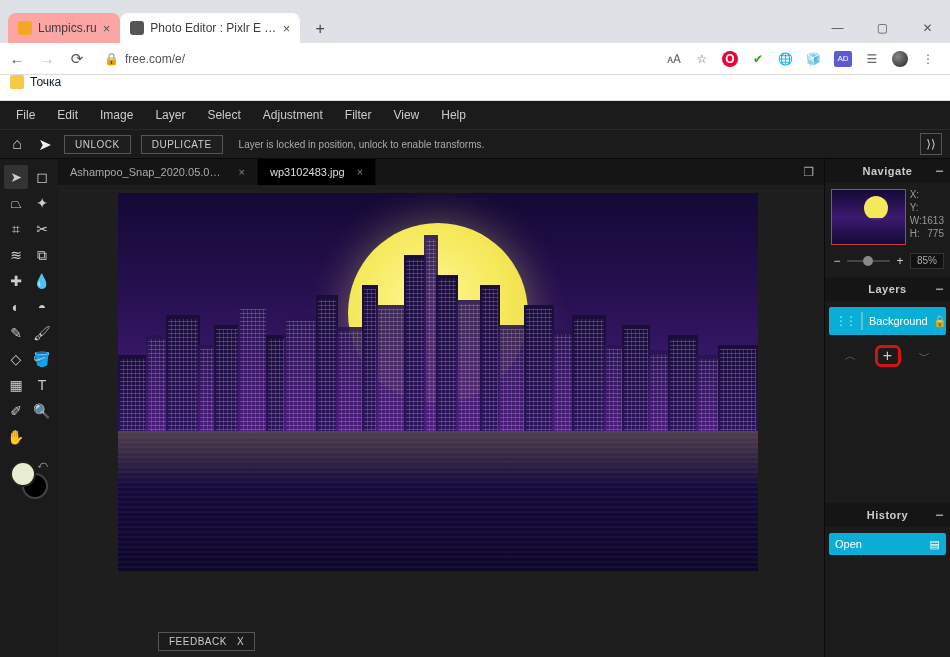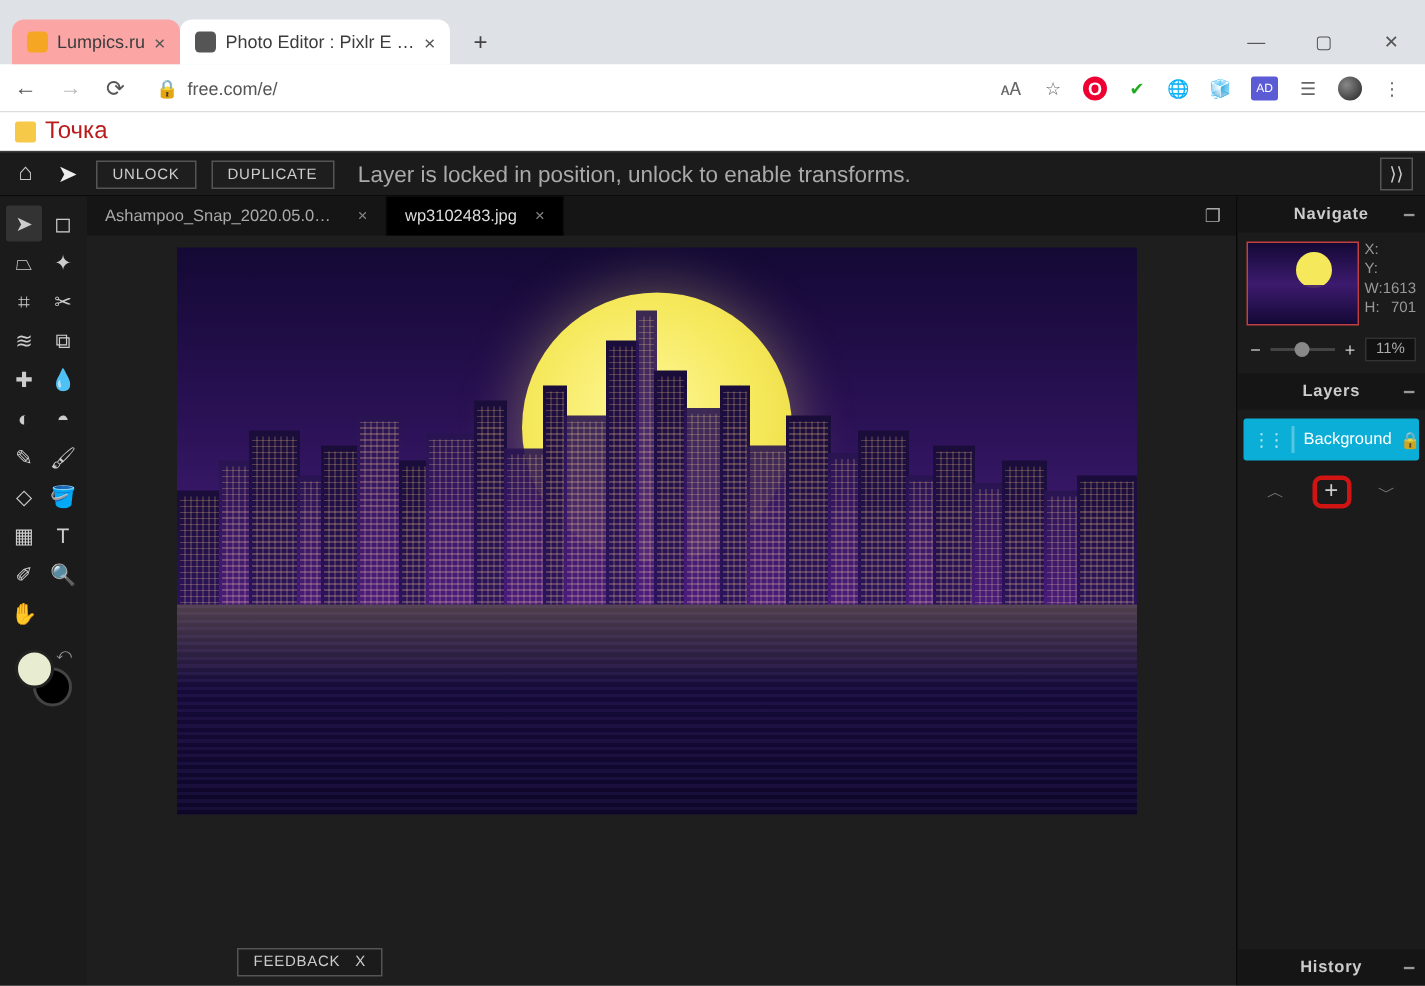--- a/index.html
+++ b/index.html
@@ -21,32 +21,32 @@
 
 .addrbar { height: 32px; background: #fff; display: flex; align-items: center; padding: 0 6px; gap: 8px; border-bottom: 1px solid #ddd; }
 .addrbar .navbtn { width: 22px; height: 22px; display: flex; align-items: center; justify-content: center; color: #555; font-size: 15px; }
 .addrbar .url { flex: 1; display: flex; align-items: center; gap: 6px; font-size: 12px; color: #555; padding: 0 8px; }
 .addrbar .url .secure { font-size: 12px; }
 .addrbar .ext { display: flex; gap: 12px; align-items: center; padding-right: 8px; }
 .addrbar .ext div { width: 16px; height: 16px; display:flex; align-items:center; justify-content:center; font-size:12px; }
 .ext-icon { border-radius: 3px; }
 .avatar-ring { width: 20px; height: 20px; border-radius: 50%; background: radial-gradient(circle at 35% 35%, #888, #222); }
 
-.bookmarks { height: 26px; background: #fff; display: flex; align-items: center; padding: 0 10px; gap: 6px; font-size: 16px; color: #b91c1c; border-bottom: 1px solid #e0e0e0; }
+.bookmarks { height: 26px; background: #fff; display: flex; padding: 0 10px; gap: 6px; font-size: 12px; color: #0f172a; border-bottom: 1px solid #e0e0e0; }
 .bm-favicon { width: 14px; height: 14px; background: #f7c948; border-radius: 2px; }
 
 
 .app { flex: 1; background: #1e1e1e; display: flex; flex-direction: column; }
 .menubar { height: 28px; background: #1b1b1b; display: flex; align-items: center; padding: 0 6px; gap: 2px; }
 .menubar .mitem { color: #ccc; font-size: 12px; padding: 0 10px; cursor: pointer; }
 
 .optbar { height: 30px; background: #1b1b1b; display: flex; align-items: center; padding: 0 8px; gap: 10px; border-top: 1px solid #2a2a2a; border-bottom: 1px solid #0a0a0a; }
 .optbar .iconbtn { width: 18px; height: 18px; color: #ccc; display:flex; align-items:center; justify-content:center; }
 .optbar .pillbtn { border: 1px solid #555; color: #ccc; font-size: 10px; padding: 3px 10px; letter-spacing: 0.5px; background: #1e1e1e; cursor:pointer; }
-.optbar .msg { color: #aaa; font-size: 15px; margin-left: 6px; }
+.optbar .msg { color: #aaa; font-size: 10px; margin-left: 6px; }
 .optbar .toggleR { margin-left: auto; width: 22px; height: 22px; border: 1px solid #555; color: #ccc; display:flex; align-items:center; justify-content:center; font-size:12px; }
 
 .workspace { flex: 1; display: flex; background: #1e1e1e; min-height: 0; }
 
 
 .tools { width: 58px; background: #1b1b1b; display: grid; grid-template-columns: 1fr 1fr; grid-auto-rows: 24px; padding: 6px 4px; gap: 2px 2px; align-content: start; }
 .tools .tbtn { display: flex; align-items: center; justify-content: center; color: #ccc; font-size: 14px; cursor:pointer; border-radius:2px; }
 .tools .tbtn.sel { background: #333; }
 .colorswatch { grid-column: 1 / span 2; height: 52px; position: relative; margin-top: 6px; }
 .colorswatch .fg { position: absolute; width: 26px; height: 26px; border-radius: 50%; background: #e8ecd0; border: 2px solid #222; left: 6px; top: 4px; z-index:2; }
@@ -151,20 +151,31 @@
       <div class="ext-icon" style="color:#666">⋮</div>
     </div>
   </div>
 
   <div class="bookmarks">
     <span class="bm-favicon"></span>
     <span>Точка</span>
   </div>
 
   <div class="app">
+    <div class="menubar">
+      <span class="mitem">File</span>
+      <span class="mitem">Edit</span>
+      <span class="mitem">Image</span>
+      <span class="mitem">Layer</span>
+      <span class="mitem">Select</span>
+      <span class="mitem">Adjustment</span>
+      <span class="mitem">Filter</span>
+      <span class="mitem">View</span>
+      <span class="mitem">Help</span>
+    </div>
 
     <div class="optbar">
       <span class="iconbtn">⌂</span>
       <span class="iconbtn" style="color:#eee">➤</span>
       <button class="pillbtn">UNLOCK</button>
       <button class="pillbtn">DUPLICATE</button>
       <span class="msg">Layer is locked in position, unlock to enable transforms.</span>
       <span class="toggleR">⟩⟩</span>
     </div>
 
@@ -275,31 +286,31 @@
             <div class="row">
                 <span>Y:</span>
                 <span></span>
               </div>
             <div class="row">
                 <span>W:</span>
                 <span>1613</span>
               </div>
             <div class="row">
                 <span>H:</span>
-                <span>701</span>
+                <span>775</span>
               </div>
           </div>
         </div>
         <div class="nav-zoom">
           <span class="sign">−</span>
           <div class="track">
               <div class="knob"></div>
             </div>
           <span class="sign">+</span>
-          <span class="pct">11%</span>
+          <span class="pct">85%</span>
         </div>
 
         <div class="panel-hdr">
           <span>Layers</span>
           <span class="collapse">−</span>
         </div>
         <div class="layers-body">
           <div class="layer-row">
             <span class="handle">⋮⋮</span>
             <span class="lthumb"></span>
@@ -315,16 +326,22 @@
             <span class="chev">﹀</span>
           </div>
         </div>
 
         <div class="spacer-flex"></div>
 
         <div class="panel-hdr">
           <span>History</span>
           <span class="collapse">−</span>
         </div>
+        <div class="history-body" style="min-height:130px">
+          <div class="hist-row">
+            <span>Open</span>
+            <span>▤</span>
+          </div>
+        </div>
       </div>
     </div>
   </div>
 </div>
 
 </body></html>

